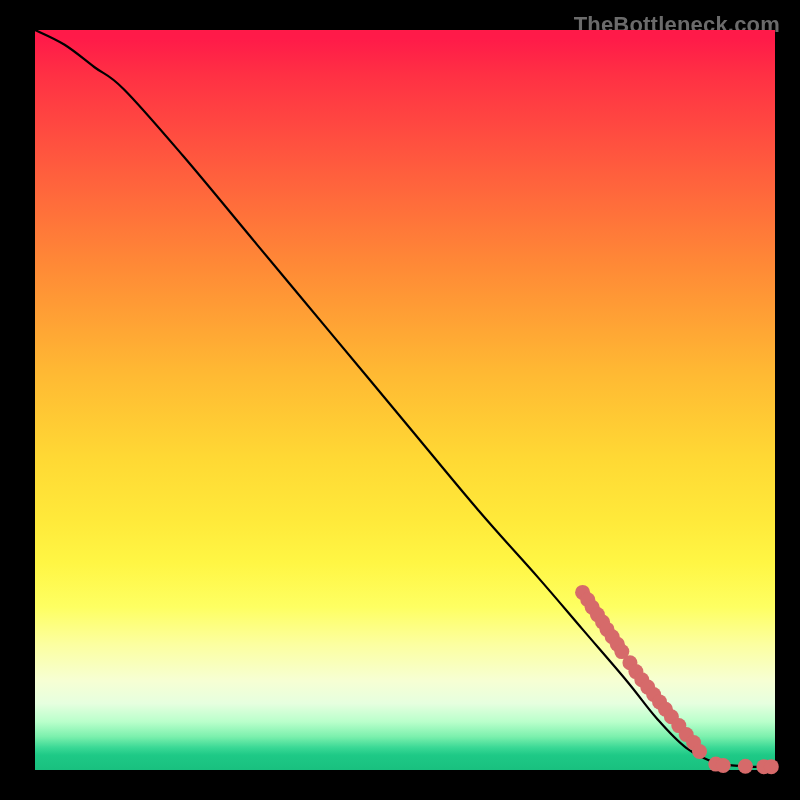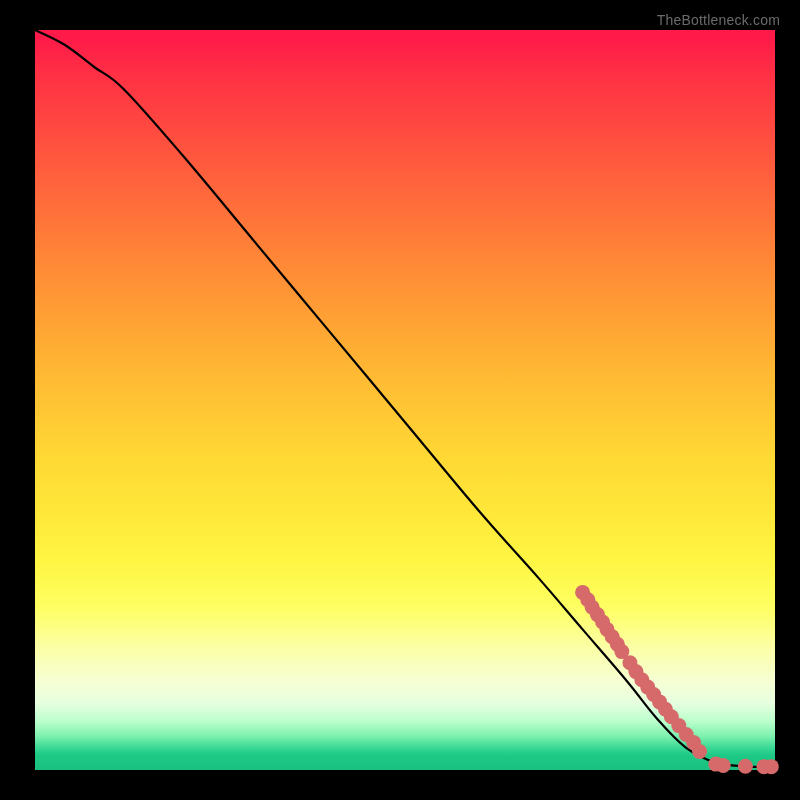--- a/index.html
+++ b/index.html
@@ -43,22 +43,22 @@
       #39d895 97%,
       #1ec986 98%,
       #19c07f 100%
     );
   }
   .watermark {
     position: absolute;
     top: 12px;
     right: 20px;
     color: #6b6b6b;
-    font-size: 14px;
-    font-weight: 400;
+    font-size: 22px;
+    font-weight: 700;
     letter-spacing: 0.2px;
     user-select: none;
   }
   svg.curve {
     position: absolute;
     left: 0;
     top: 0;
     width: 740px;
     height: 740px;
     overflow: visible;

